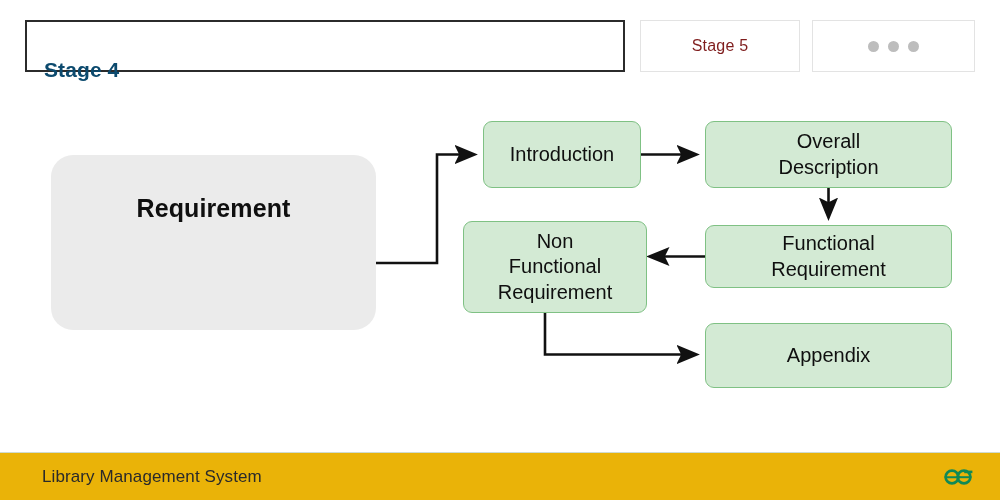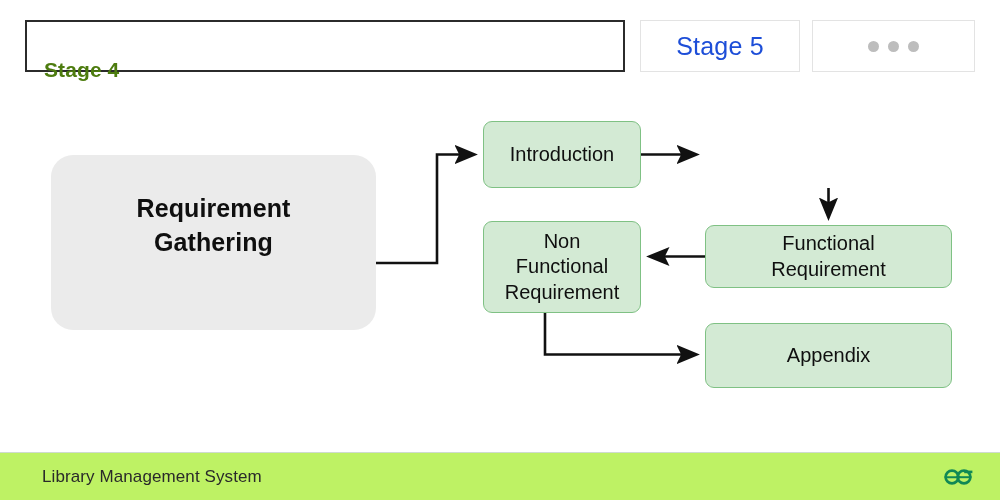--- a/index.html
+++ b/index.html
@@ -33,34 +33,34 @@
   }
   #stage-tab-active {
     left: 25px;
     width: 600px;
     border: 2px solid #2b2b2b;
     padding-left: 17px;
   }
   #stage-tab-active .stage-label {
     font-size: 21px;
     font-weight: 700;
-    color: #4d7c0f;
+    color: #0c4a6e;
     letter-spacing: 0.1px;
     margin-top: 48px;
   }
   #stage-tab-next {
     left: 640px;
     width: 160px;
     border: 1px solid #e3e3e3;
     justify-content: center;
   }
   #stage-tab-next .stage-label {
-    font-size: 25px;
+    font-size: 16px;
     font-weight: 400;
-    color: #1d4ed8;
+    color: #7f1d1d;
     letter-spacing: 0.2px;
   }
   #stage-tab-more {
     left: 812px;
     width: 163px;
     border: 1px solid #e3e3e3;
     justify-content: center;
   }
   #stage-tab-more .dots {
     display: flex;
@@ -109,30 +109,30 @@
   .node-green {
     background: #d3ead4;
     border: 1px solid #7fc184;
     border-radius: 9px;
     font-size: 20px;
     font-weight: 400;
     line-height: 1.28;
   }
   .node-introduction     { left: 483px; top: 26px;  width: 158px; height: 67px; }
   .node-overall          { left: 705px; top: 26px;  width: 247px; height: 67px; }
-  .node-nonfunctional    { left: 483px; top: 126px; width: 158px; height: 92px; }
+  .node-nonfunctional    { left: 463px; top: 126px; width: 184px; height: 92px; }
   .node-functional       { left: 705px; top: 130px; width: 247px; height: 63px; }
   .node-appendix         { left: 705px; top: 228px; width: 247px; height: 65px; text-align: right; }
 
   
   #footer {
     position: absolute;
     left: 0; bottom: 0;
     width: 1000px; height: 48px;
-    background: #bef264;
+    background: #eab308;
     border-top: 1px solid #cfdbcf;
     display: flex;
     align-items: center;
     justify-content: space-between;
     box-sizing: border-box;
     padding: 0 22px 0 42px;
   }
   #footer-title {
     font-size: 17px;
     font-weight: 400;
@@ -185,29 +185,35 @@
     <path d="M828.5,93 L828.5,122" fill="none" stroke="#111111" stroke-width="2.6" marker-end="url(#arrowhead)"></path>
 
     <path d="M705,161.5 L650,161.5" fill="none" stroke="#111111" stroke-width="2.6" marker-end="url(#arrowhead)"></path>
 
     <path d="M545,218 L545,259.5 L696,259.5" fill="none" stroke="#111111" stroke-width="2.6" marker-end="url(#arrowhead)"></path>
   </svg>
 
   <div class="node node-phase">
     <div>
       <span>Requirement</span><br>
-      <span>Gathering</span><br>
+      <br>
       <br>
     </div>
   </div>
 
   <div class="node node-green node-introduction">
     <div>Introduction</div>
   </div>
 
+  <div class="node node-green node-overall">
+    <div>
+      <span>Overall</span><br>
+      <span>Description</span>
+    </div>
+  </div>
 
   <div class="node node-green node-nonfunctional">
     <div>
       <span>Non</span><br>
       <span>Functional</span><br>
       <span>Requirement</span>
     </div>
   </div>
 
   <div class="node node-green node-functional">

